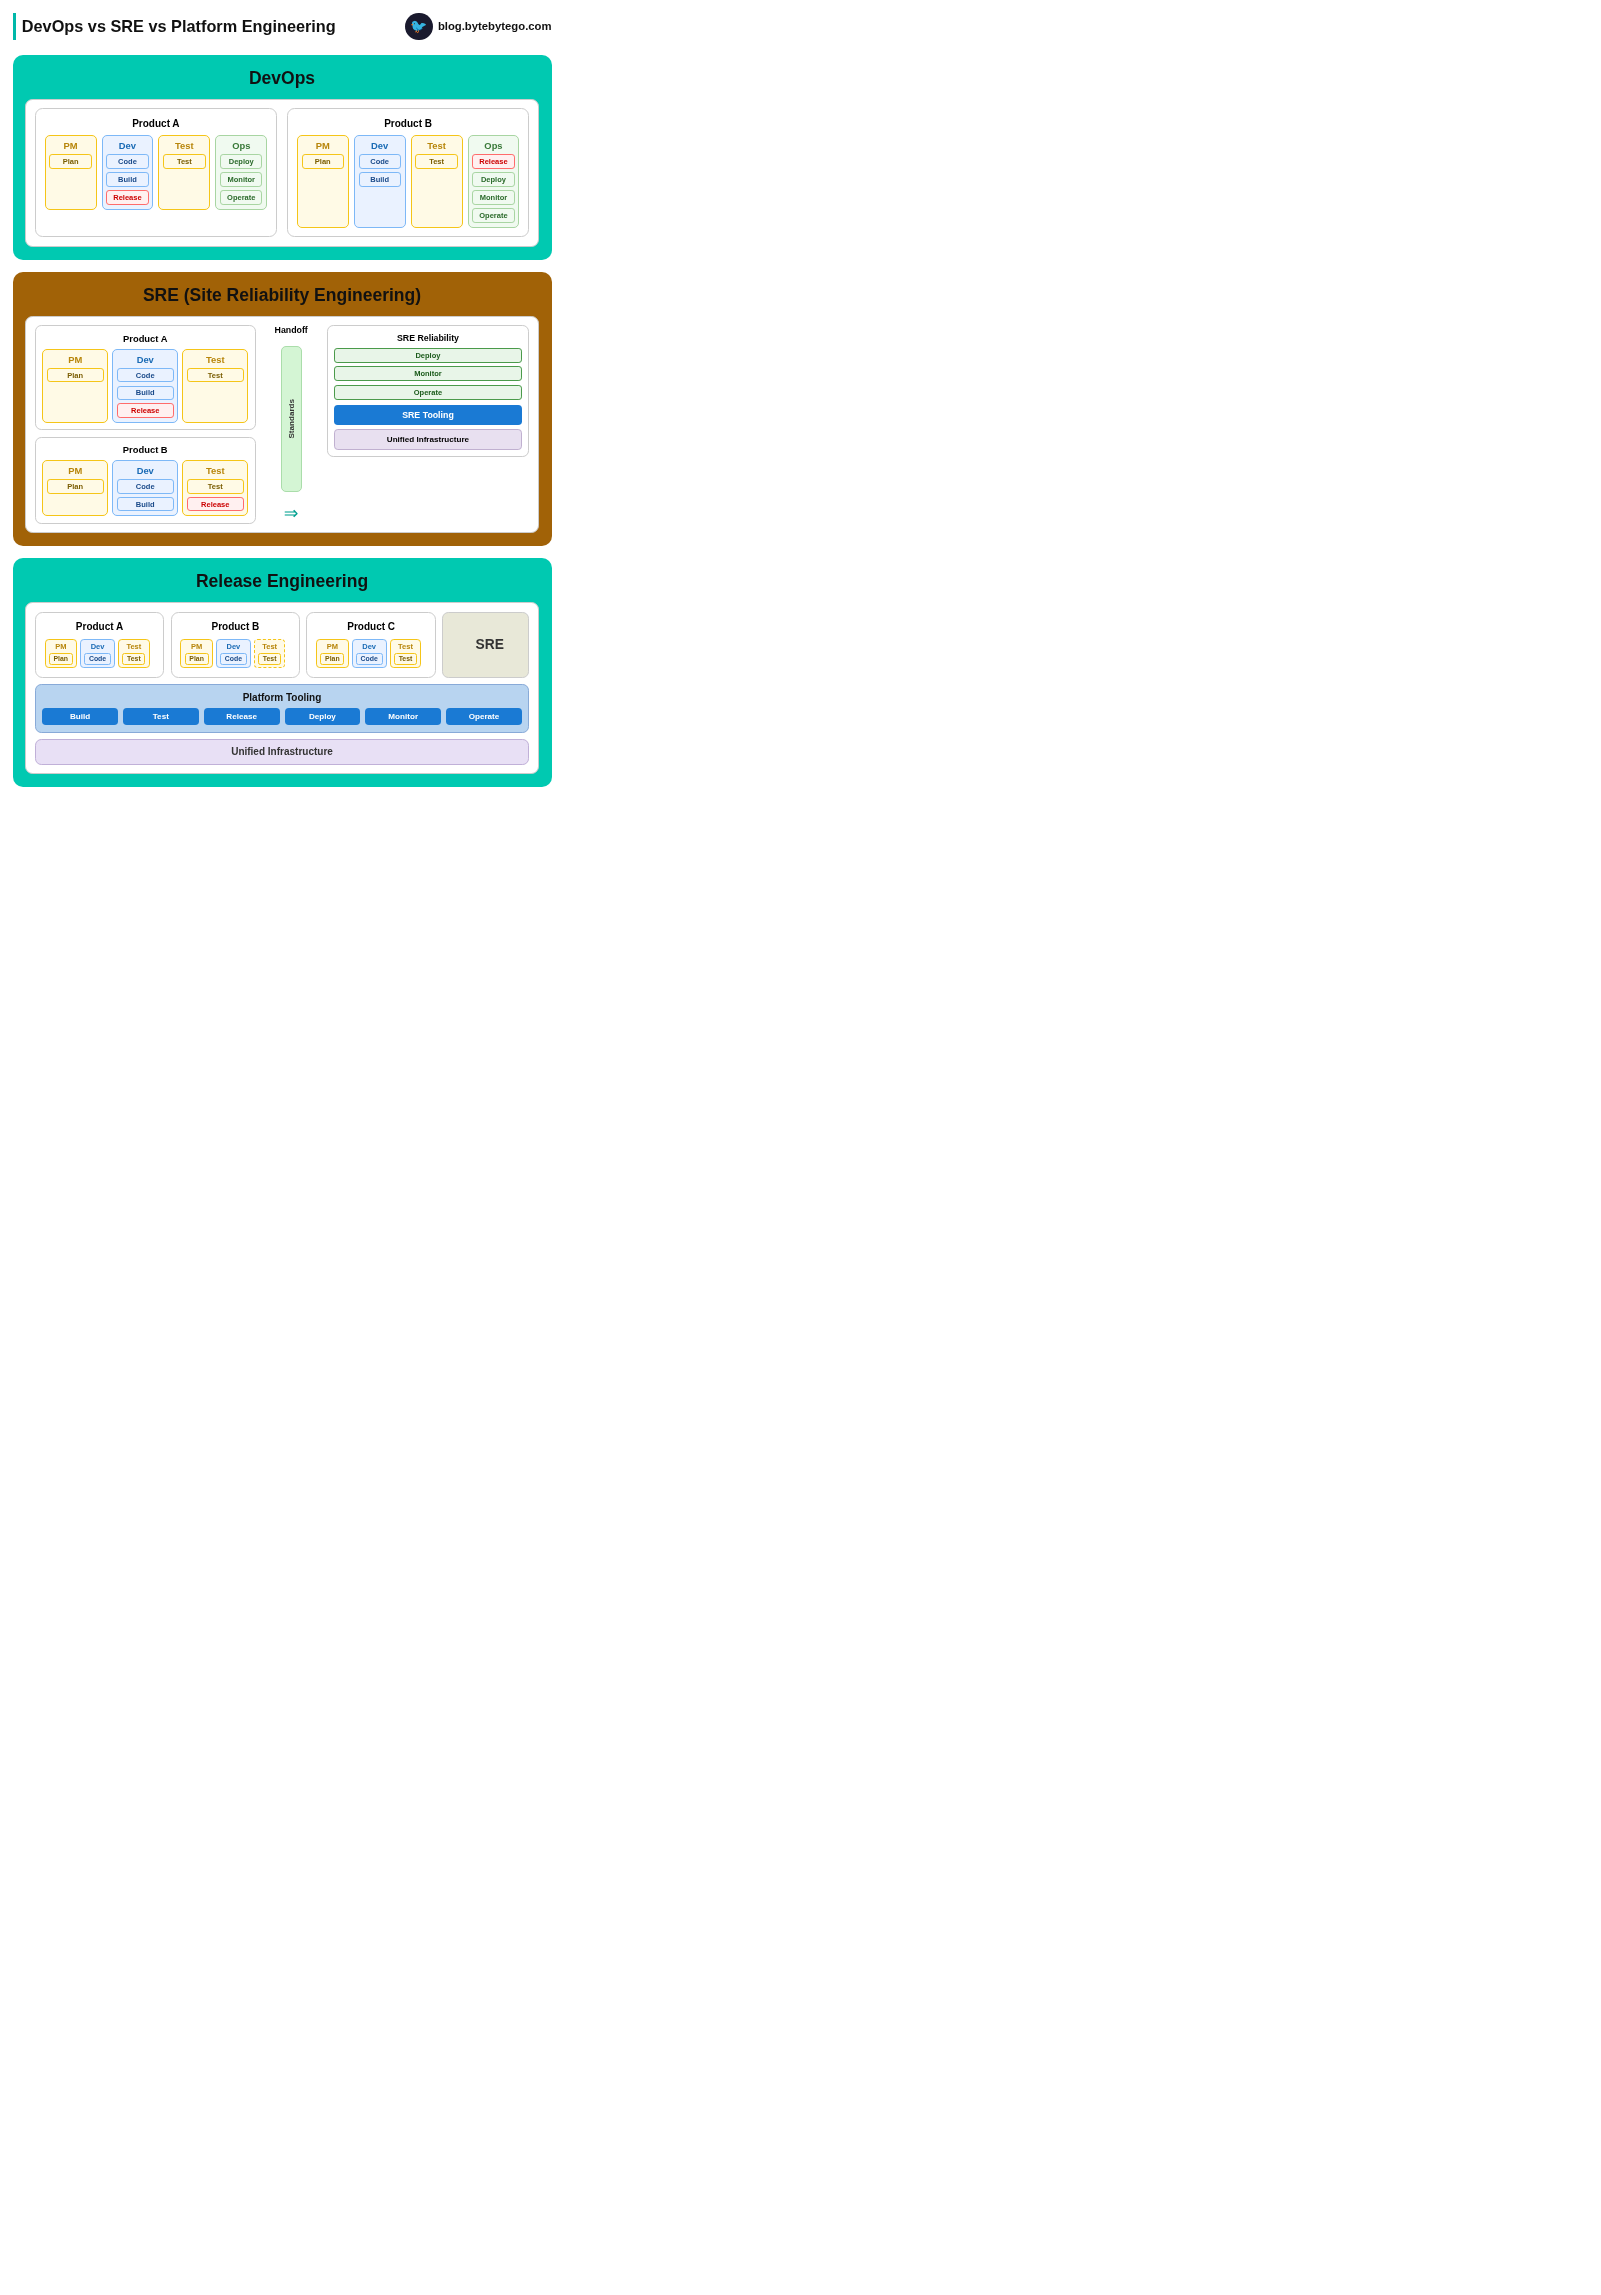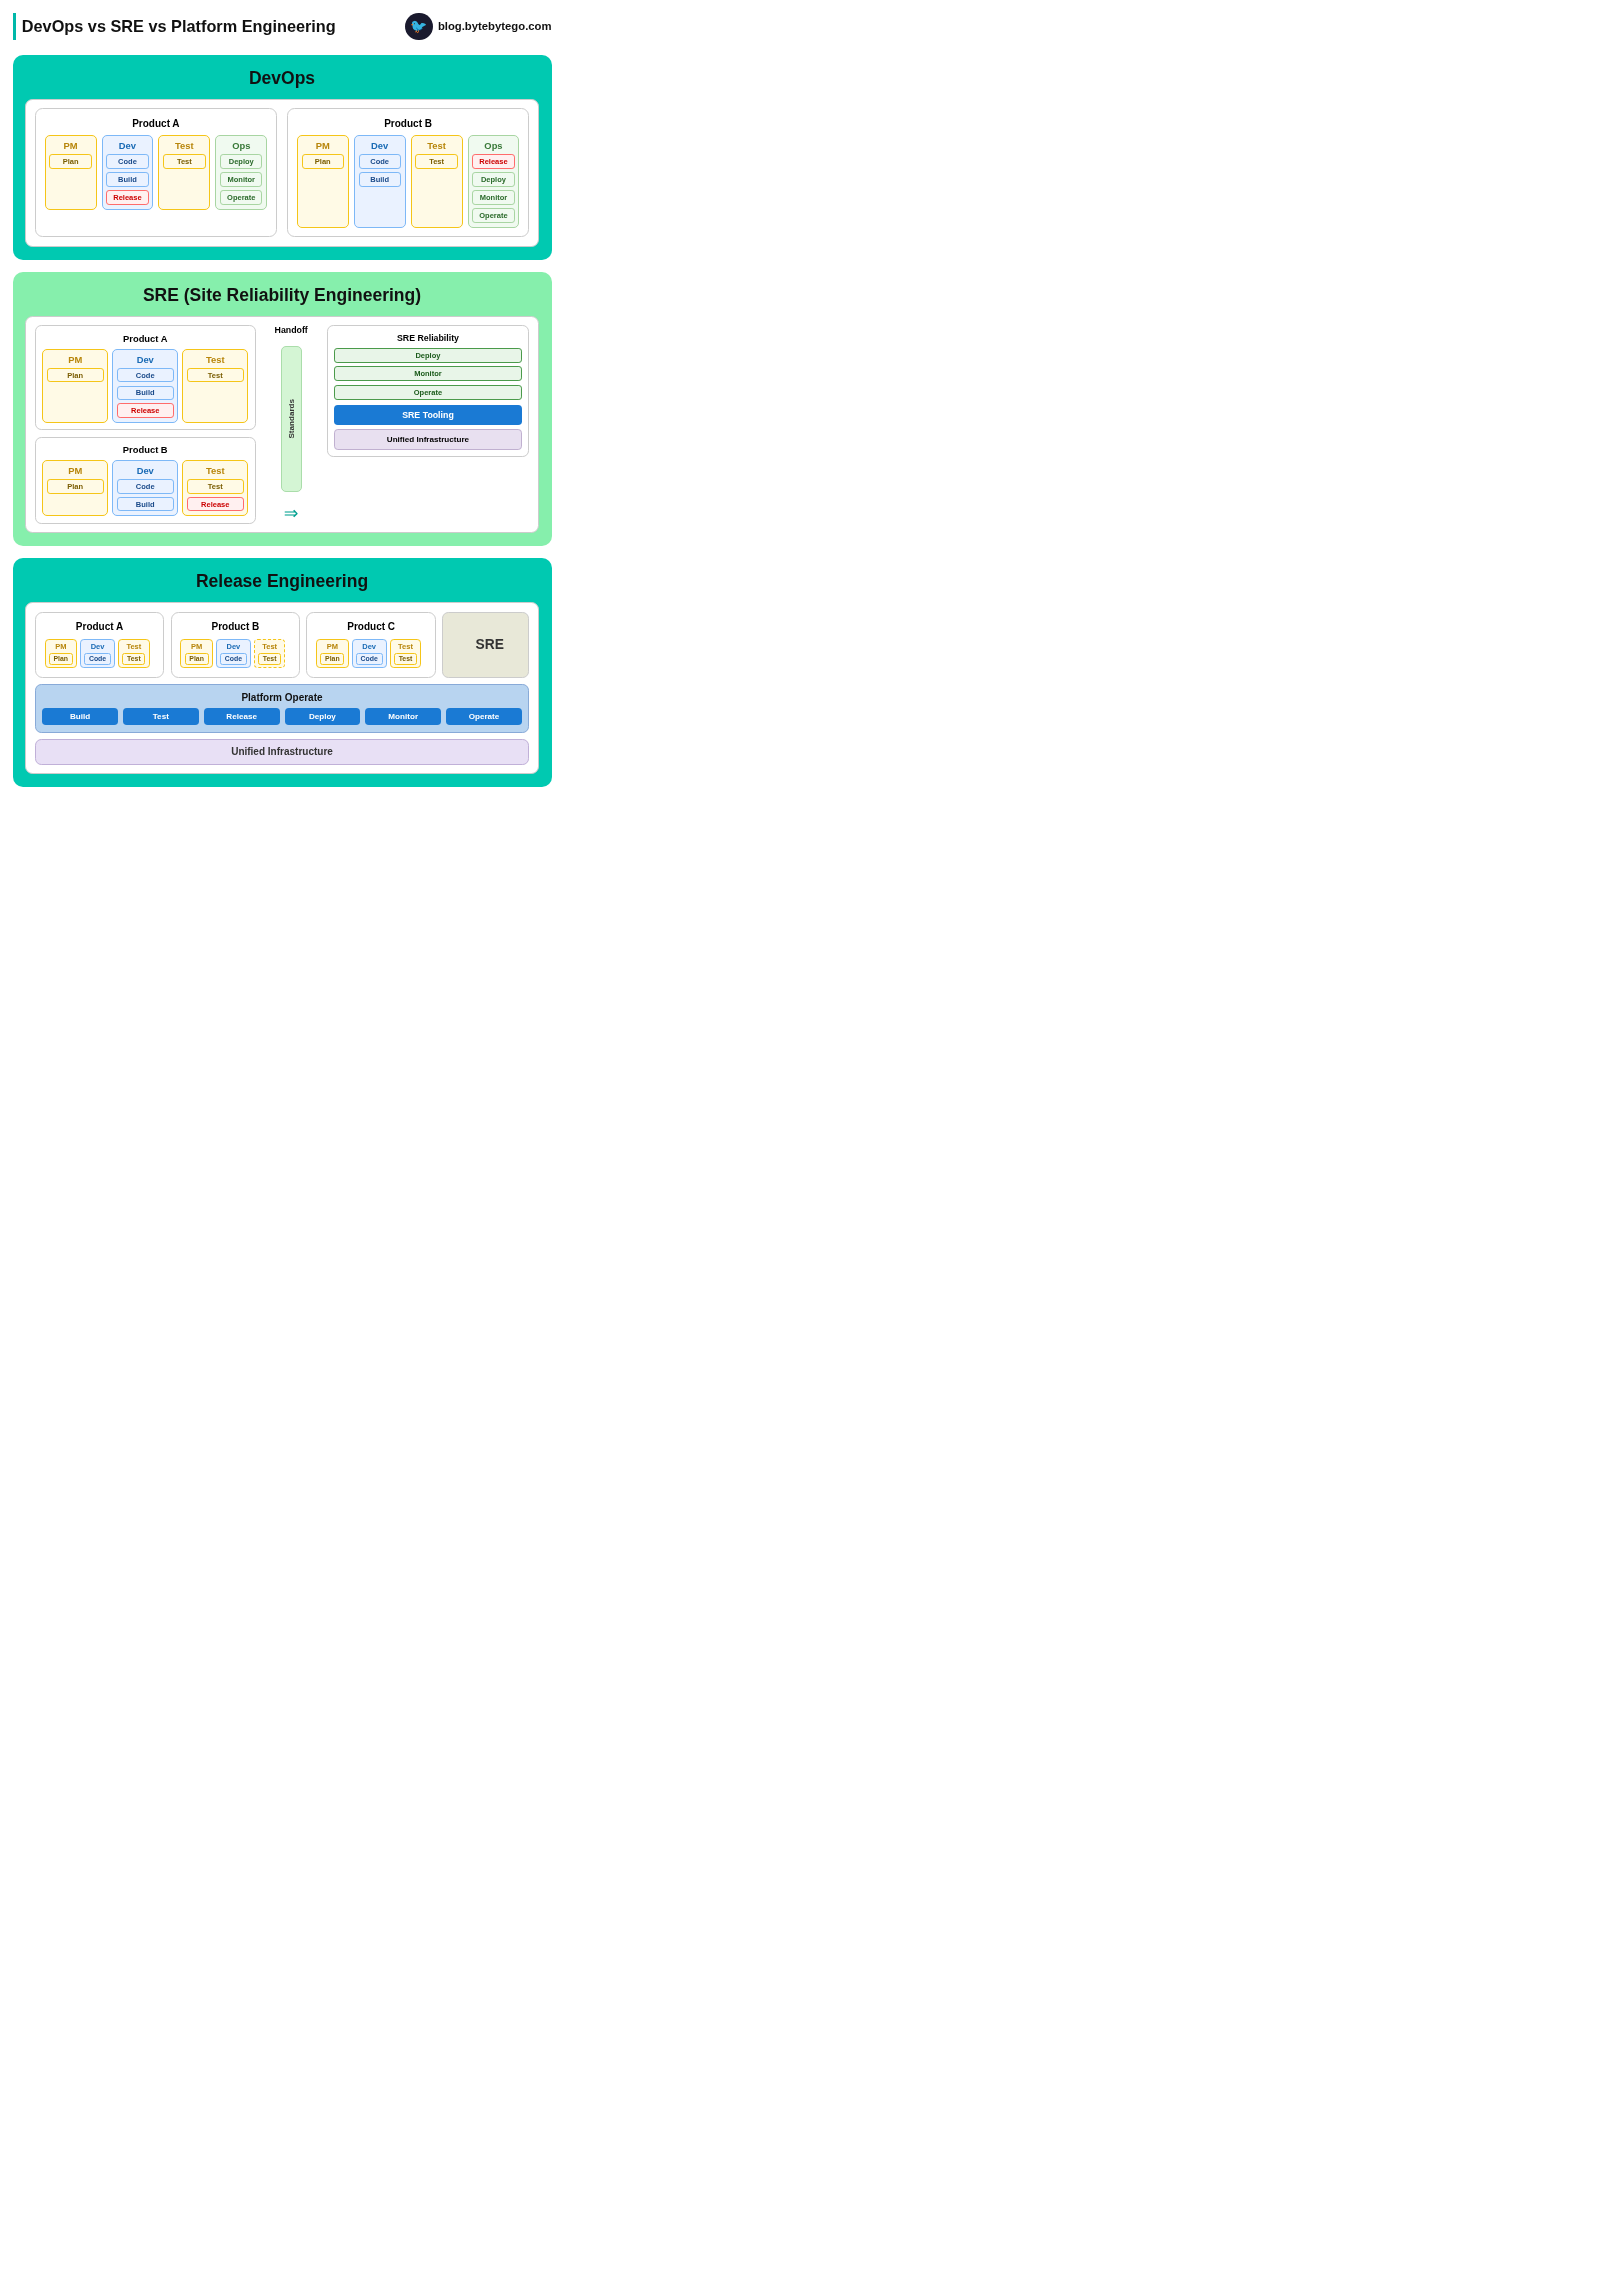--- a/index.html
+++ b/index.html
@@ -44,21 +44,21 @@
       font-size: 13.8px;
     }
 
     
     .section {
       border-radius: 10px;
       padding: 12.5px;
       margin-bottom: 12.5px;
     }
     .section-devops { background: #00c9b1; }
-    .section-sre { background: #86efac; }
+    .section-sre { background: #a16207; }
     .section-platform { background: #00c9b1; }
 
     .section-title {
       text-align: center;
       font-size: 17.5px;
       font-weight: 900;
       color: #111;
       margin-bottom: 10px;
     }
 
@@ -555,21 +555,21 @@
           </div>
         </div>
 
         <div class="platform-sre-box">
           <span>SRE</span>
         </div>
 
       </div>
 
       <div class="platform-tooling-outer">
-        <div class="platform-tooling-title">Platform Operate</div>
+        <div class="platform-tooling-title">Platform Tooling</div>
         <div class="platform-tooling-items">
           <div class="platform-tool-btn">Build</div>
           <div class="platform-tool-btn">Test</div>
           <div class="platform-tool-btn">Release</div>
           <div class="platform-tool-btn">Deploy</div>
           <div class="platform-tool-btn">Monitor</div>
           <div class="platform-tool-btn">Operate</div>
         </div>
       </div>
 

